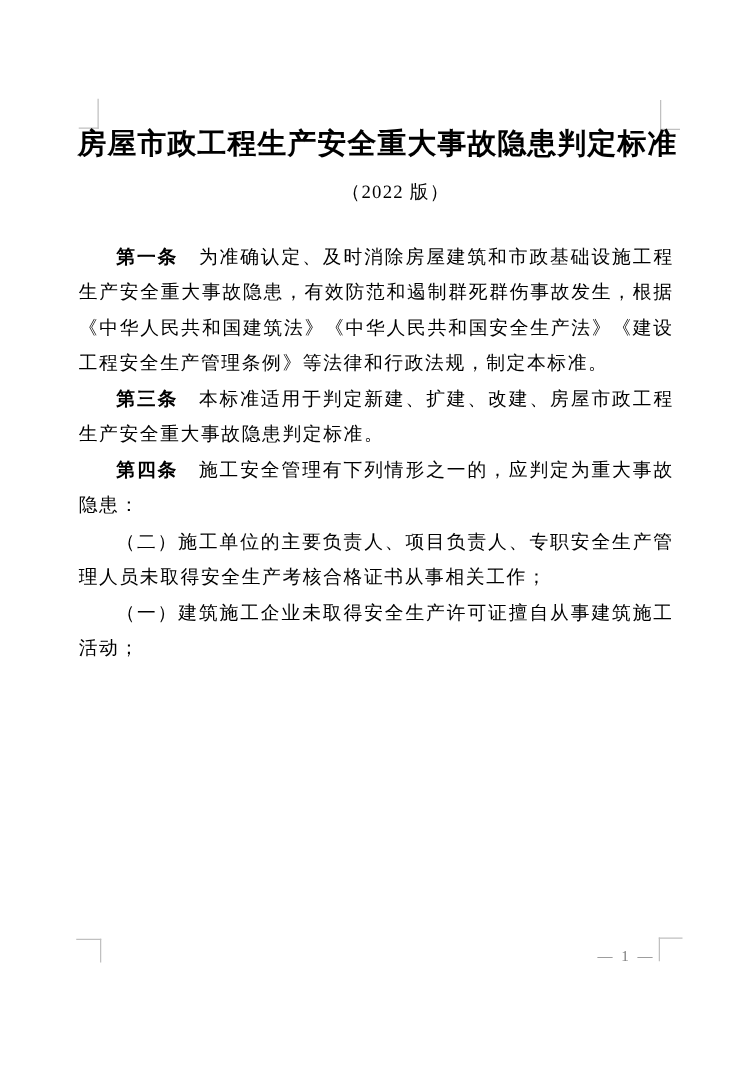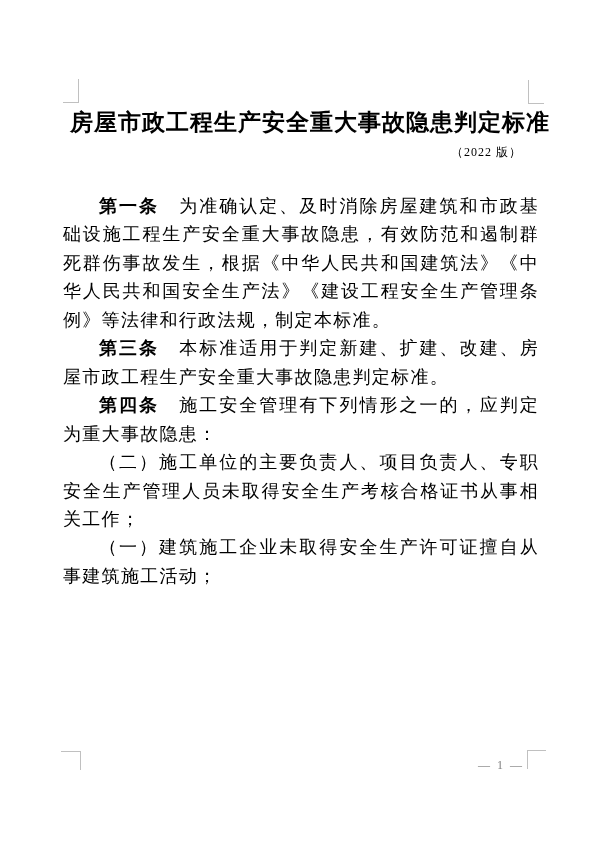--- a/index.html
+++ b/index.html
@@ -19,38 +19,38 @@
   .mark-tr { left: 528px; top: 80px;  width: 15px; height: 23px;
              border-left: 1px solid #c0c0c0;  border-bottom: 1px solid #c0c0c0; }
   .mark-bl { left: 61px;  top: 751px; width: 19px; height: 18px;
              border-top: 1px solid #c0c0c0;   border-right: 1px solid #c0c0c0; }
   .mark-br { left: 527px; top: 750px; width: 18px; height: 18px;
              border-top: 1px solid #c0c0c0;   border-left: 1px solid #c0c0c0; }
 
   .doc-title {
     position: absolute;
     top: 99px; left: 62px; width: 477px;
-    margin: 8px;
+    margin: 0;
     text-align: center;
     font-size: 23px;
     font-weight: bold;
     letter-spacing: 1px;
     white-space: nowrap;
   }
   .doc-subtitle {
     position: absolute;
-    top: 144px; left: 45px; width: 477px;
-    text-align: right;
-    font-size: 12px;
+    top: 144px; left: 78px; width: 477px;
+    text-align: center;
+    font-size: 15px;
     letter-spacing: 1px;
   }
   .doc-body {
     position: absolute;
     top: 192px; left: 63px; width: 476px;
-    font-size: 18px;
+    font-size: 15px;
     line-height: 28.45px;
     letter-spacing: 1.3px;
     text-align: justify;
   }
   .doc-body p { margin: 0; text-indent: 2em; }
   .lead { font-weight: bold; }
   .page-number {
     position: absolute;
     top: 758px; left: 0; width: 524px;
     text-align: right;

